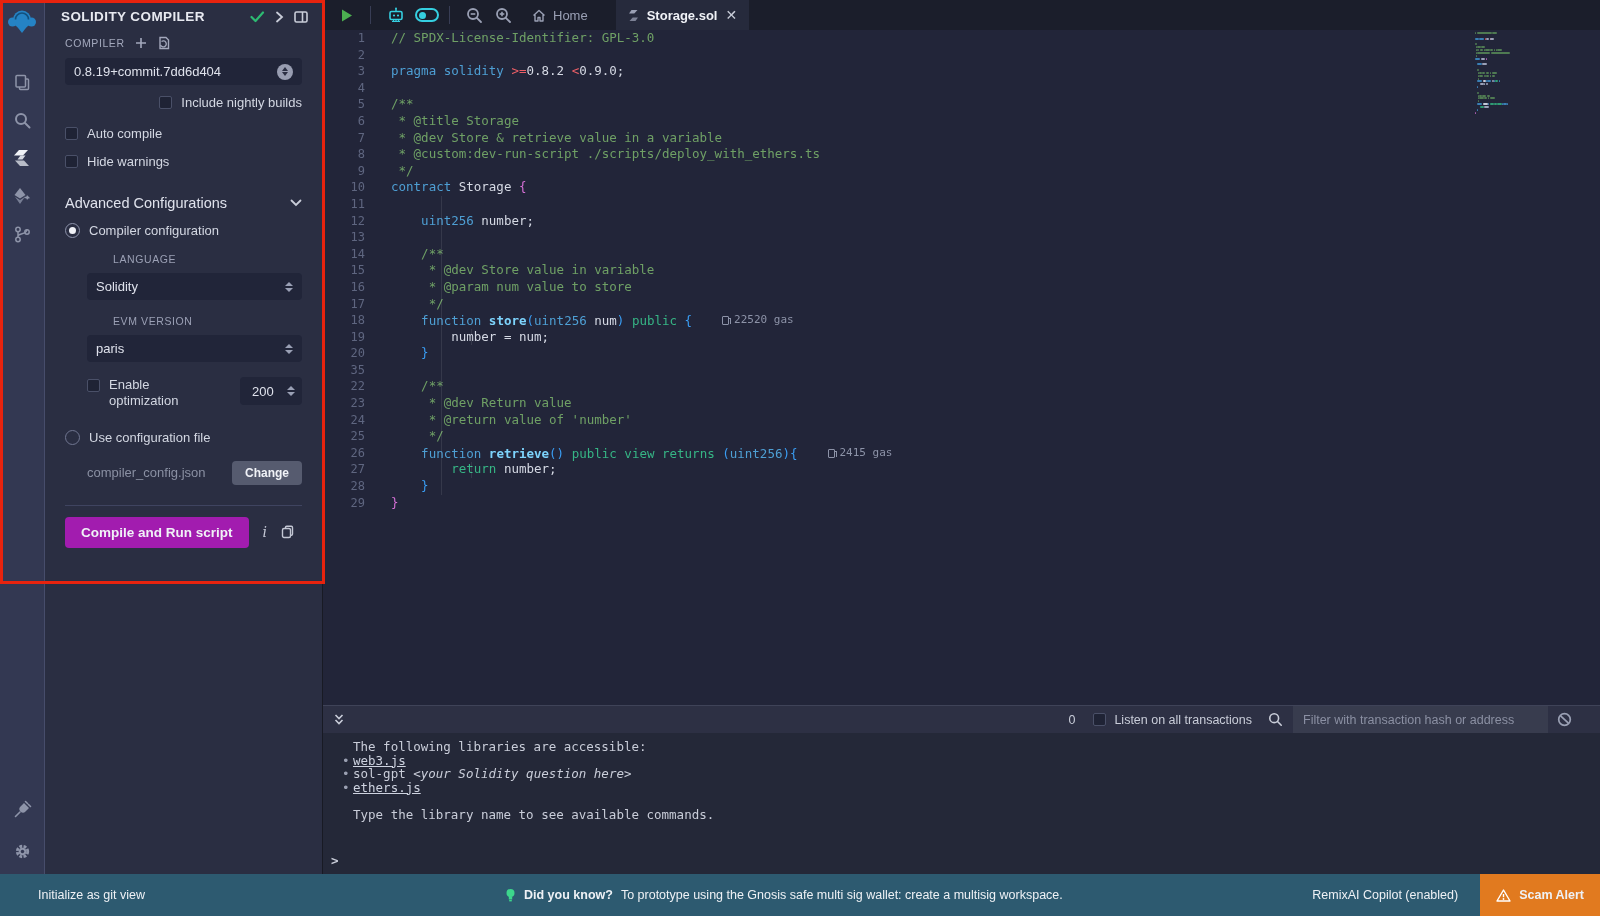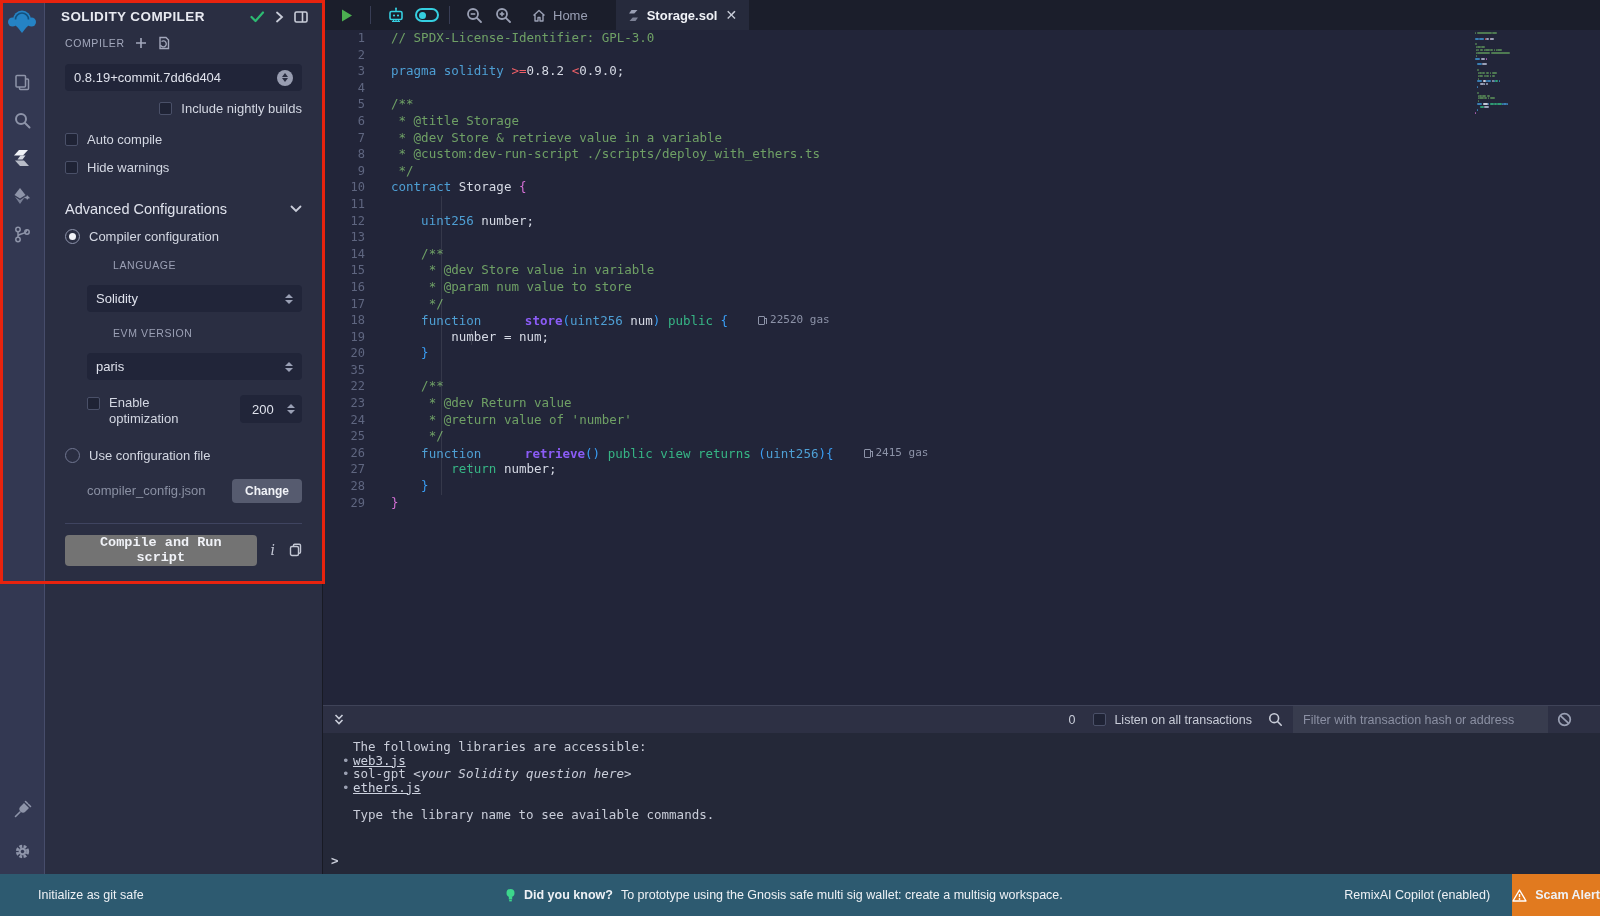--- a/index.html
+++ b/index.html
@@ -20,21 +20,21 @@
   .ib-item.bottom { margin-bottom:4px; }
 
   
   .sidepanel { width:277px; background:#2a2e42; flex-shrink:0; display:flex; flex-direction:column; position:relative; }
   .sp-head { display:flex; align-items:center; padding:9px 14px 4px 16px; }
   .sp-title { font-size:13.5px; font-weight:bold; letter-spacing:.4px; color:#e8eaf1; flex:1; }
   .sp-head .hicon { margin-left:10px; display:flex; align-items:center; cursor:pointer; }
   .sp-body { padding:8px 20px 0 20px; }
   .sec-label { font-size:10.5px; letter-spacing:.6px; color:#a3a8bc; display:flex; align-items:center; gap:10px; }
   .sec-label .sicon { cursor:pointer; display:flex; }
-  .select { margin-top:14px; height:27px; background:#212539; border-radius:4px; display:flex; align-items:center;
+  .select { margin-top:8px; height:27px; background:#212539; border-radius:4px; display:flex; align-items:center;
     padding:0 9px; color:#dfe2ec; font-size:13px; cursor:pointer; }
   .select .val { flex:1; }
   .round-stepper { width:16px; height:16px; border-radius:50%; background:#989db1; display:flex; flex-direction:column; align-items:center; justify-content:center; gap:1px; }
   .round-stepper i { width:0; height:0; border-left:3.5px solid transparent; border-right:3.5px solid transparent; display:block; }
   .round-stepper i.up { border-bottom:4px solid #2a2e42; }
   .round-stepper i.dn { border-top:4px solid #2a2e42; }
   .chev-stepper { display:flex; flex-direction:column; gap:2px; align-items:center; }
   .chev-stepper i { width:0; height:0; border-left:4px solid transparent; border-right:4px solid transparent; display:block; }
   .chev-stepper i.up { border-bottom:4.5px solid #9aa0b5; }
   .chev-stepper i.dn { border-top:4.5px solid #9aa0b5; }
@@ -53,21 +53,21 @@
   .optrow .lbl { font-size:13px; color:#d3d7e2; line-height:1.25; width:92px; }
   .numinput { margin-left:auto; width:62px; height:28px; background:#212539; border-radius:4px; display:flex; align-items:center; padding:0 7px 0 12px; color:#dfe2ec; font-size:13px; cursor:text; }
   .numinput .val { flex:1; }
   .cfgrow { display:flex; align-items:center; margin-top:16px; }
   .cfgname { font-size:13px; color:#8a90a3; flex:1; padding-left:22px; }
   .btn-gray { background:#565b6f; color:#f0f2f7; border:none; border-radius:4px; font-size:12px; font-weight:bold; padding:5px 13px; cursor:pointer; font-family:inherit; }
   .sp-divider { border-top:1px solid #3f4460; margin-top:20px; }
   .btn-primary { margin:22px 0 0 0; width:100%; height:32px; background:#0e86ad; border:none; border-radius:4px; color:#fff;
     font-size:13.5px; font-weight:bold; display:flex; align-items:center; justify-content:center; gap:9px; cursor:pointer; font-family:inherit; }
   .runrow { display:flex; align-items:center; margin-top:11px; gap:14px; }
-  .btn-run { height:31px; background:#737373; border:none; border-radius:4px; color:#f0f2f7; font-size:13.5px; font-weight:bold; padding:0 16px; cursor:pointer; font-family:Liberation Mono, monospace; }
+  .btn-run { height:31px; background:#a21caf; border:none; border-radius:4px; color:#f0f2f7; font-size:13.5px; font-weight:bold; padding:0 16px; cursor:pointer; font-family:Liberation Sans, sans-serif; }
   .info-i { font-family:"DejaVu Serif", serif; font-style:italic; font-size:14px; color:#c3c7d4; cursor:pointer; }
 
   
   .workbench { flex:1; display:flex; flex-direction:column; border-left:1px solid #181a24; min-width:0; }
   .topbar { height:30px; background:#1b1e2b; display:flex; align-items:center; flex-shrink:0; }
   .tb-sep { width:1px; height:18px; background:#383d55; margin:0 10px; }
   .tb-icon { display:flex; align-items:center; justify-content:center; cursor:pointer; padding:0 6px; }
   .toggle { width:24px; height:14px; border:2px solid #35cfe0; border-radius:8px; position:relative; cursor:pointer; margin-left:4px; }
   .toggle .knob { position:absolute; left:2px; top:1.5px; width:7px; height:7px; border-radius:50%; background:#35cfe0; }
   .home-tab { display:flex; align-items:center; gap:7px; color:#9aa0b4; font-size:13px; padding:0 14px; cursor:pointer; height:100%; }
@@ -75,21 +75,21 @@
   .file-tab .tlabel { color:#f0f2f7; font-size:13px; font-weight:bold; }
   .tab-close { color:#c9cdd9; font-size:14px; cursor:pointer; line-height:1; }
 
   
   .editor { flex:1; background:#222539; position:relative; overflow:hidden; display:flex; }
   .gutter { width:50px; flex-shrink:0; text-align:right; padding-right:8px; }
   .gutter .ln { height:16.6px; line-height:16.6px; font-family:"DejaVu Sans Mono", monospace; font-size:12px; color:#5f6680; cursor:pointer; }
   .codearea { flex:1; padding-left:18px; position:relative; }
   .code-line { height:16.6px; line-height:16.6px; font-family:"DejaVu Sans Mono", monospace; font-size:12.5px; white-space:pre; color:#d5d9e4; }
   .tk-c { color:#6fa065; } .tk-k { color:#4e9fd4; } .tk-g { color:#36b585; }
-  .tk-o { color:#ec5f67; } .tk-d { color:#d5d9e4; } .tk-f { color:#8b5cf6; font-weight:bold;margin-left:36px; }
+  .tk-o { color:#ec5f67; } .tk-d { color:#d5d9e4; } .tk-f { color:#7dd3fc; font-weight:bold; }
   .tk-b1 { color:#d670d6; } .tk-b2 { color:#3a9ef5; }
   .gas { display:inline-flex; align-items:center; gap:5px; margin-left:30px; color:#8d93a8; font-size:11px; font-family:"DejaVu Sans Mono", monospace; }
   .gas-pump { width:7px; height:9px; border:1px solid #8d93a8; border-radius:1px; position:relative; display:inline-block; }
   .gas-pump::after { content:""; position:absolute; right:-3px; top:1px; width:2px; height:5px; border-right:1px solid #8d93a8; border-top:1px solid #8d93a8; }
   .indent-guide { position:absolute; width:1px; background:rgba(255,255,255,.09); }
   .minimap { position:absolute; top:2px; right:55px; width:70px; }
   .mm-line { height:2px; margin-bottom:.85px; display:flex; }
   .mm-seg { height:2px; border-radius:1px; }
 
   
@@ -109,21 +109,21 @@
   .term-line .it { font-style:italic; }
   .term-prompt { margin-top:auto; color:#c9cdd9; font-weight:bold; }
 
   
   .statusbar { height:42px; background:#2d5a70; display:flex; align-items:center; position:relative; color:#eef1f5; font-size:12.5px; }
   .sb-left { margin-left:38px; cursor:pointer; }
   .sb-tip { position:absolute; left:505px; display:flex; align-items:center; gap:8px; }
   .sb-tip b { font-weight:bold; }
   .sb-right { margin-left:auto; display:flex; align-items:center; height:100%; }
   .sb-copilot { margin-right:22px; cursor:pointer; }
-  .scam { height:100%; background:#e17a1f; display:flex; align-items:center; gap:8px; padding:0 0; font-weight:bold; cursor:pointer; }
+  .scam { height:100%; background:#e17a1f; display:flex; align-items:center; gap:8px; padding:0 16px; font-weight:bold; cursor:pointer; }
 
   
   .debug-rect { position:absolute; left:0; top:0; width:325px; height:584px; border:3px solid #e8230e; pointer-events:none; z-index:60; }
 </style>
 </head>
 <body>
 
 <div class="app">
   <div class="main-row">
 
@@ -673,21 +673,21 @@
             <div class="term-line bullet"><a>ethers.js</a></div>
             <div class="term-line">&nbsp;</div>
             <div class="term-line"><span>Type the library name to see available commands.</span></div>
             <div class="term-prompt">&gt;</div>
           </div>
       </div>
     </div>
   </div>
 
   <div class="statusbar">
-    <span class="sb-left">Initialize as git safe</span>
+    <span class="sb-left">Initialize as git view</span>
     <span class="sb-tip">
       <svg width="11" height="15" viewBox="0 0 11 15">
         <circle cx="5.5" cy="5" r="4" fill="#3dd68c"></circle>
           <rect x="3.8" y="8.5" width="3.4" height="3" fill="#3dd68c"></rect>
           <rect x="4.2" y="12" width="2.6" height="1.4" fill="#3dd68c"></rect>
       </svg>
       <b>Did you know?</b>
       <span>To prototype using the Gnosis safe multi sig wallet: create a multisig workspace.</span>
     </span>
     <span class="sb-right">

